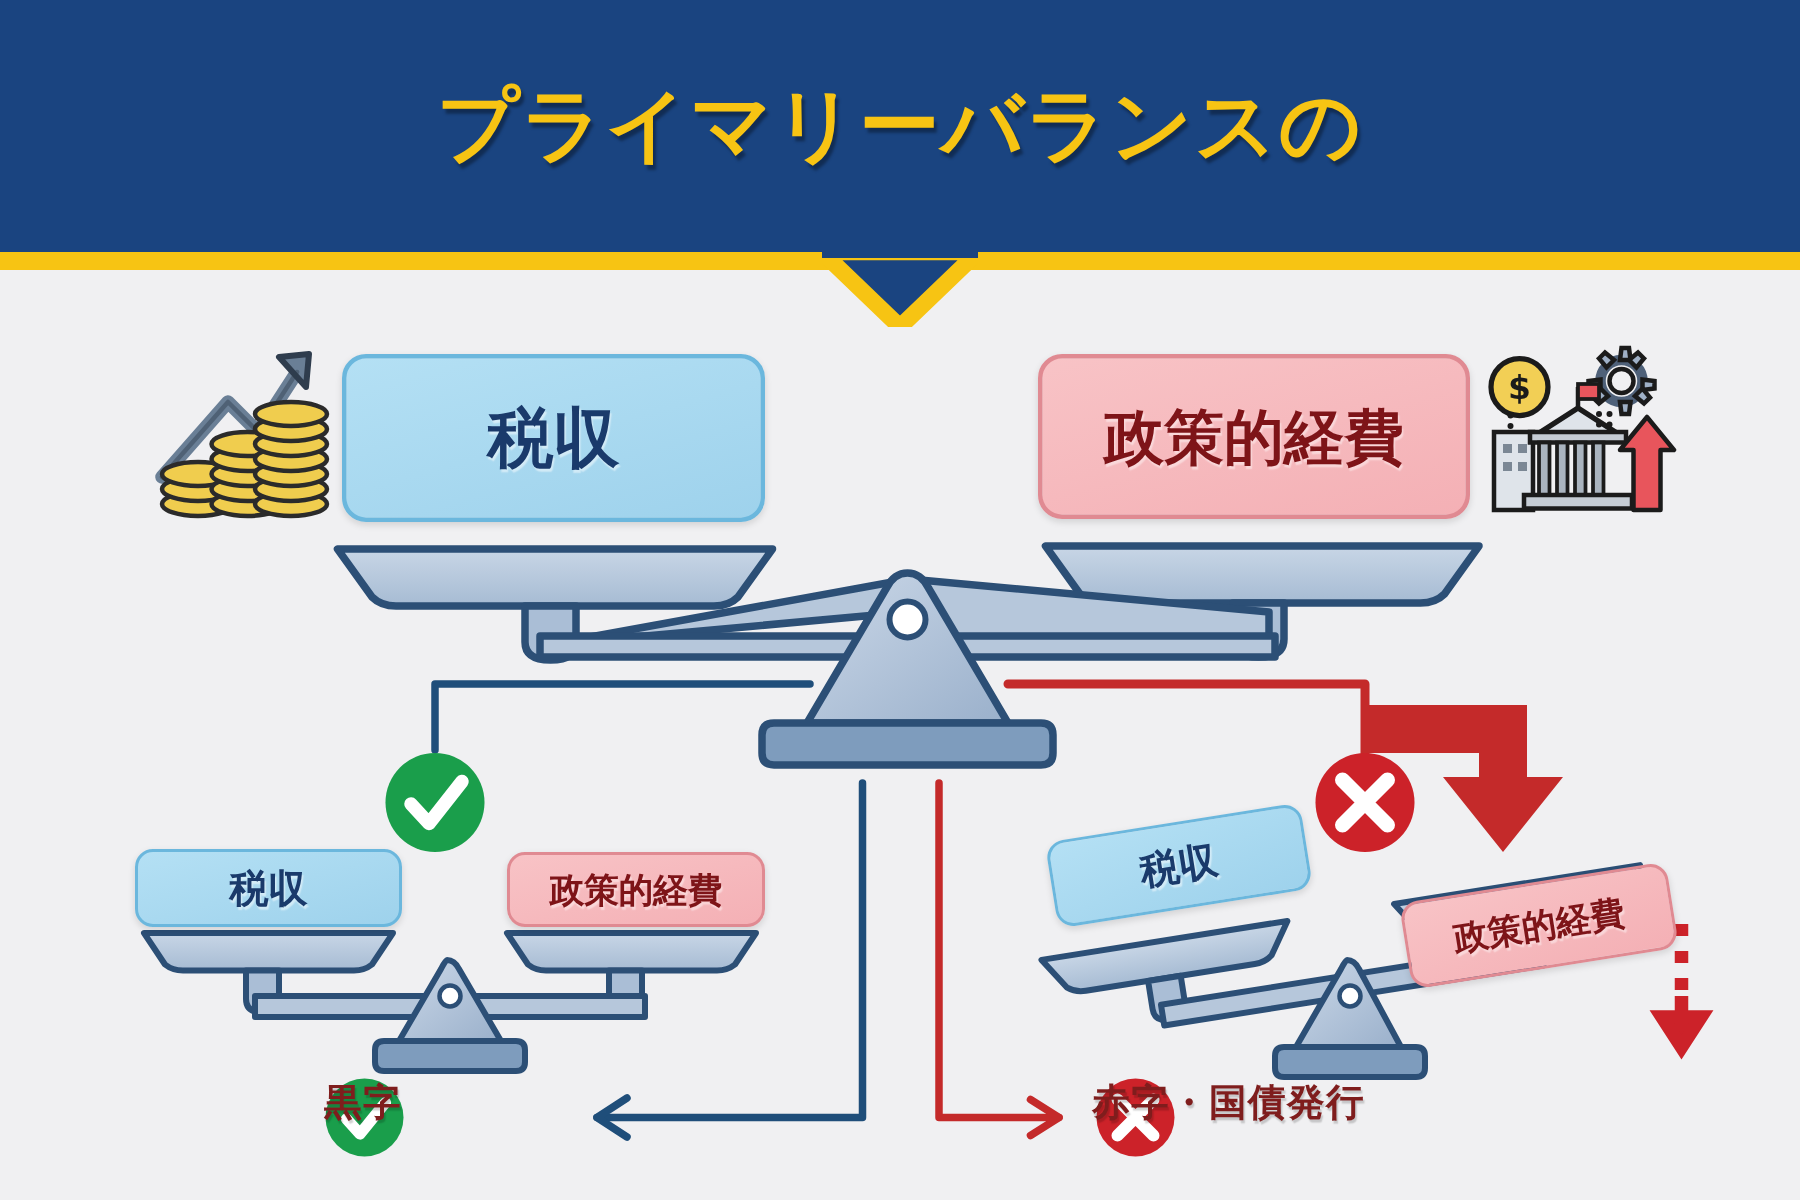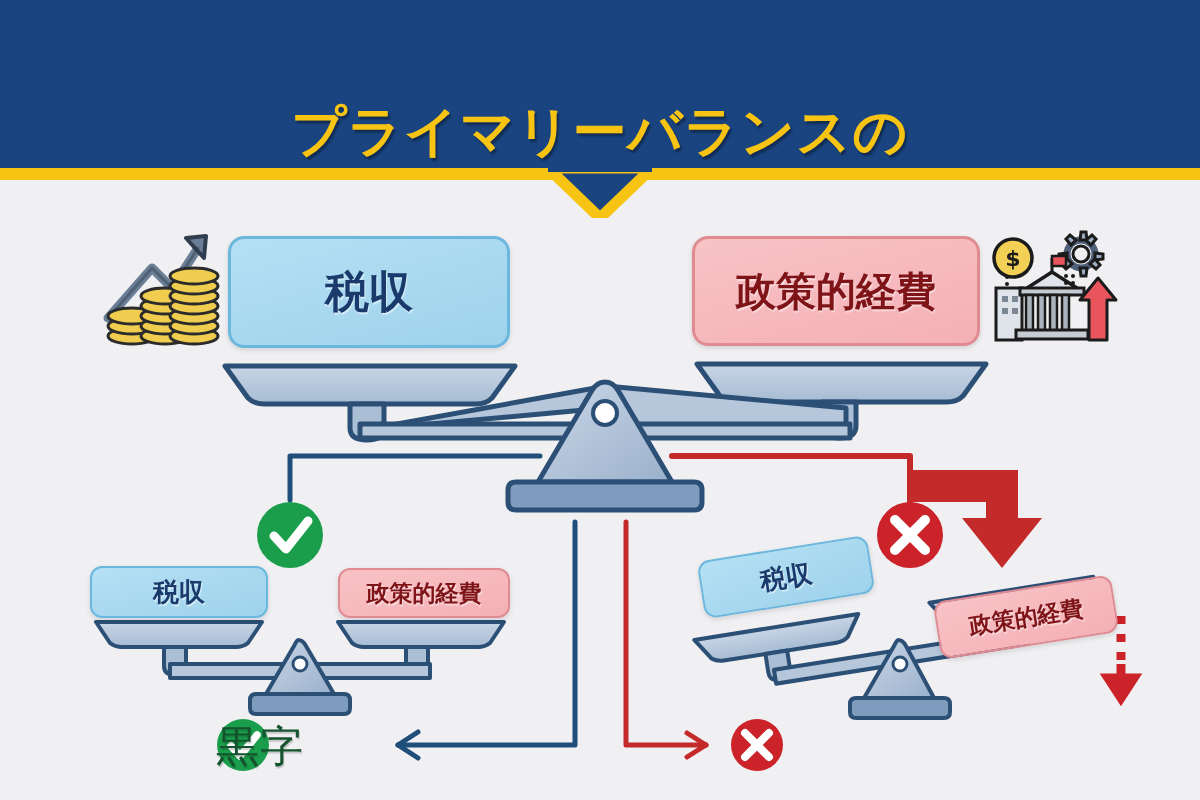--- a/index.html
+++ b/index.html
@@ -17,21 +17,20 @@
     background:#1a4480;
   }
   .header-rule {
     position:absolute; left:0; top:168px; width:1200px; height:12px;
     background:#f7c413;
   }
   .title-wrap {
     position:absolute; left:0; top:0; width:1200px; height:168px;
     display:flex; flex-direction:column; align-items:center; justify-content:center;
     gap:14px;
-    margin-top:48px;
   }
   .title-line1 {
     font-size:54px; font-weight:bold; color:#f7c413; letter-spacing:1px;
     text-shadow:2px 3px 2px rgba(0,0,0,.35);
     line-height:1.05;
   }
   .title-line2 {
     font-size:54px; font-weight:bold; color:#ffffff; letter-spacing:1px;
     text-shadow:2px 3px 2px rgba(0,0,0,.35);
     line-height:1.05;
@@ -64,21 +63,21 @@
   #box-tax-right { left:700px; top:548px; width:172px; height:58px; font-size:26px;
                    border-radius:12px; border-width:2.5px; transform:rotate(-9deg); }
   #box-exp-right { left:936px; top:588px; width:180px; height:58px; font-size:23px;
                    border-radius:12px; border-width:2.5px; transform:rotate(-9deg); }
 
   
   .result {
     position:absolute; display:flex; align-items:center; gap:12px;
   }
   .result-text {
-    font-size:43px; font-weight:normal; color:#14532d; letter-spacing:1px;
+    font-size:25px; font-weight:bold; color:#7f1d1d; letter-spacing:1px;
     text-shadow:1px 2px 1px rgba(0,0,0,.18);
   }
   #result-surplus { left:216px; top:718px; }
   #result-deficit { left:728px; top:718px; }
 
   .svg-layer { position:absolute; left:0; top:0; width:1200px; height:800px; pointer-events:none; }
 </style>
 </head>
 <body>
 
@@ -269,14 +268,17 @@
 
   <div class="lbl-box lbl-blue" id="box-tax-left">税収</div>
   <div class="lbl-box lbl-pink" id="box-exp-left">政策的経費</div>
 
   <div class="lbl-box lbl-blue" id="box-tax-right">税収</div>
   <div class="lbl-box lbl-pink" id="box-exp-right">政策的経費</div>
 
   <div class="result" id="result-surplus">
     <span class="result-text">黒字</span>
   </div>
+  <div class="result" id="result-deficit">
+    <span class="result-text">赤字・国債発行</span>
+  </div>
 
 </div>
 
 </body></html>

